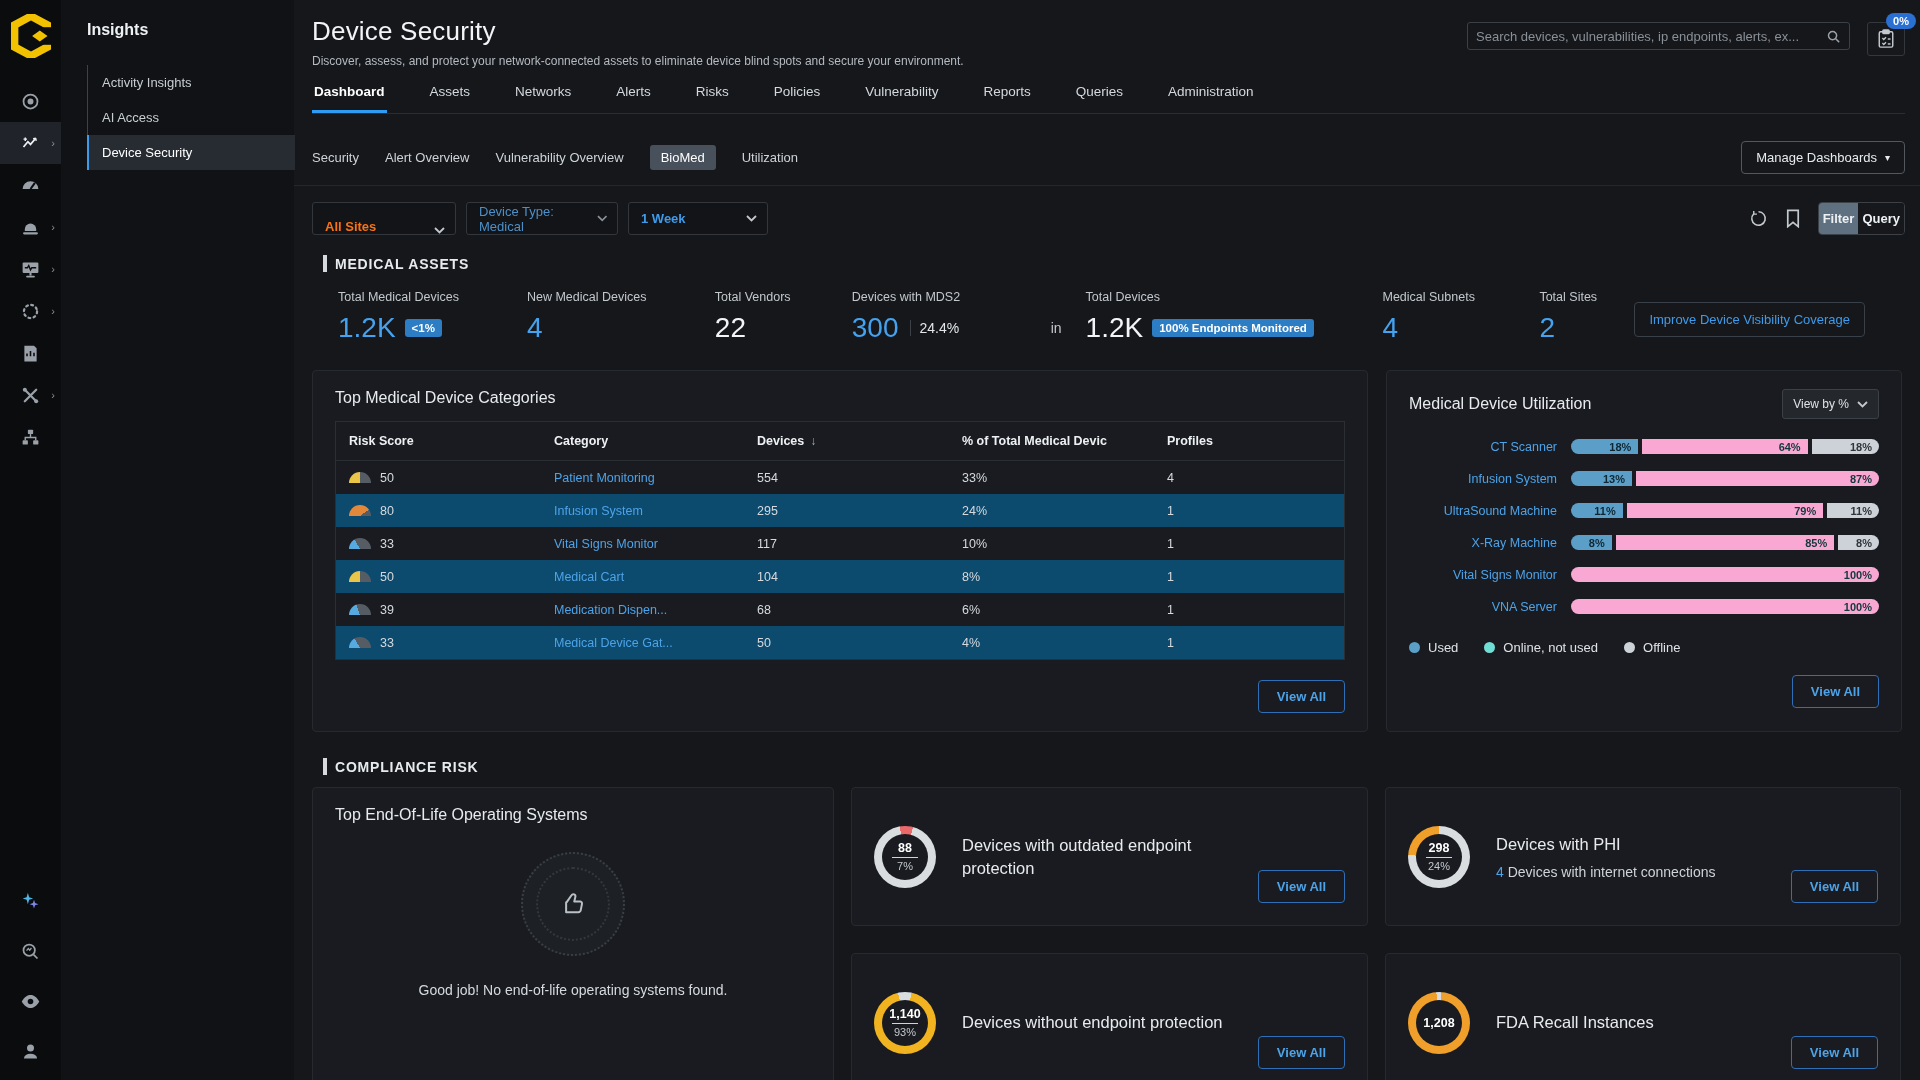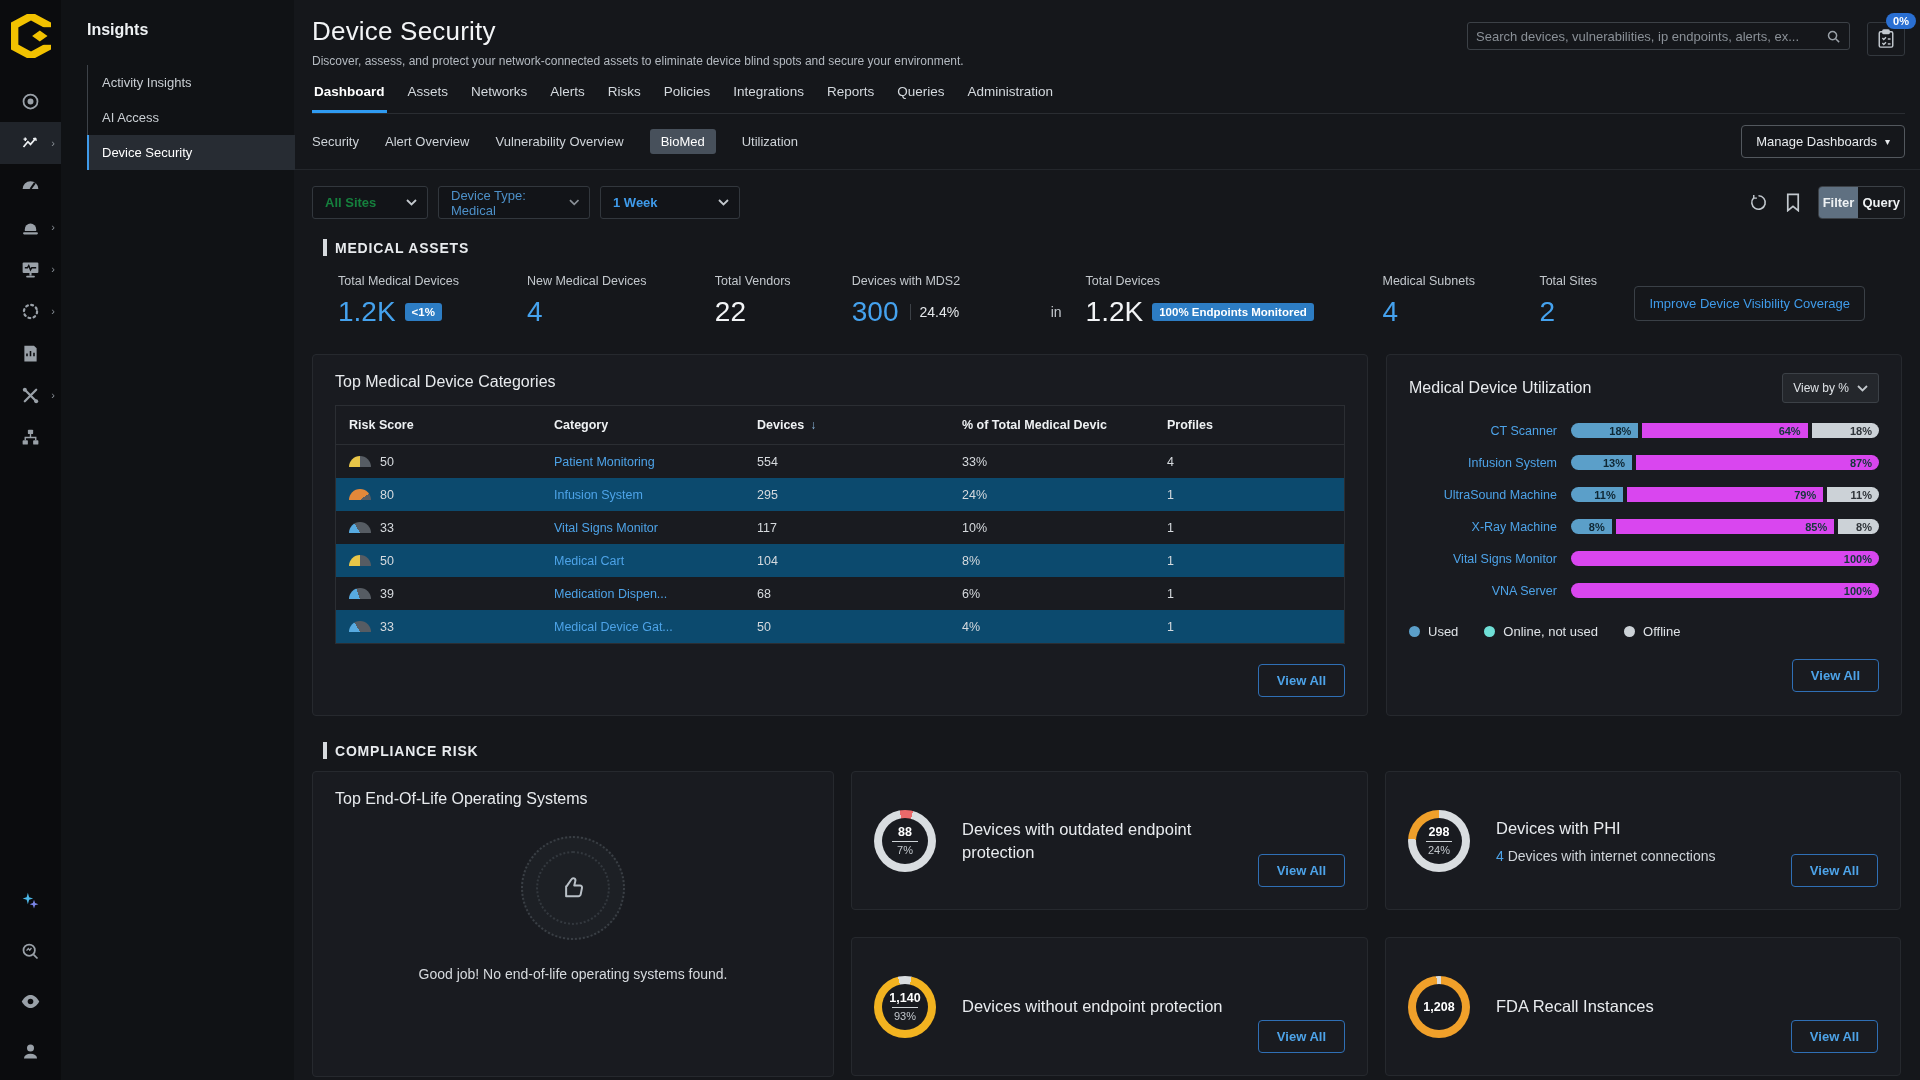--- a/index.html
+++ b/index.html
@@ -37,38 +37,38 @@
     display:flex; align-items:center; padding:0 8px; background:transparent; }
   .search-box input { flex:1; background:transparent; border:none; outline:none;
     color:#cfd4d9; font-size:13px; font-family:"Liberation Sans",sans-serif; }
   .search-box input::placeholder { color:#8a9097; }
   .tool-btn { position:relative; width:38px; height:34px; border:1px solid #33383e; border-radius:3px;
     display:flex; align-items:center; justify-content:center; cursor:pointer; background:#16181c; }
   .pct-badge { position:absolute; top:-10px; right:-12px; background:#2a6fd2; color:#fff;
     font-size:11px; font-weight:700; padding:2px 7px; border-radius:9px; }
 
   
-  .tabs { display:flex; gap:19px; margin:16px 15px 0 18px; border-bottom:1px solid #2a2d32; }
+  .tabs { display:flex; gap:41px; margin:16px 15px 16px 18px; border-bottom:1px solid #2a2d32; }
   .tab { font-size:13.5px; color:#d4d9de; padding:0 2px 11px; cursor:pointer; border-bottom:3px solid transparent; }
   .tab.active { color:#ffffff; font-weight:700; border-bottom-color:#2f9bf2; }
 
   
   .subtab-row { display:flex; align-items:center; padding:11px 15px 11px 18px; border-bottom:1px solid #24272c; }
   .subtabs { display:flex; align-items:center; gap:26px; }
   .subtab { font-size:13px; color:#ced3d8; cursor:pointer; padding:5px 0; }
   .subtab.active { background:#47505b; color:#fff; padding:5px 11px; border-radius:3px; }
   .manage-btn { margin-left:auto; border:1px solid #53585e; border-radius:4px; background:transparent;
     color:#e8ebee; font-size:13px; padding:8px 14px; cursor:pointer; display:flex; align-items:center; gap:8px; }
 
   
   .toolbar { display:flex; align-items:center; padding:16px 15px 0 18px; }
   .dd { height:33px; background:#121418; border:1px solid #32373d; border-radius:3px;
     display:flex; align-items:center; justify-content:space-between; padding:0 10px 0 12px;
     font-size:13px; cursor:pointer; margin-right:10px; }
-  .dd-sites { width:116px; color:#15803d; font-weight:700; }
+  .dd-sites { width:144px; color:#f97316; font-weight:700;align-items:flex-end; }
   .dd-type  { width:152px; color:#4d90c8; }
   .dd-time  { width:140px; color:#3f9bea; font-weight:700; }
   .toolbar-right { margin-left:auto; display:flex; align-items:center; gap:17px; }
   .icon-btn { background:none; border:none; cursor:pointer; display:flex; }
   .seg { display:flex; border-radius:4px; overflow:hidden; border:1px solid #3c4147; }
   .seg-btn { font-size:13px; font-weight:700; padding:8px 4px; cursor:pointer; border:none; color:#eef1f3; }
   .seg-filter { background:#5f7081; }
   .seg-query { background:#16181c; }
 
   
@@ -117,21 +117,21 @@
   .viewby { background:#24272c; border:1px solid #3c4147; border-radius:3px; color:#dfe3e7;
     font-size:12px; padding:7px 10px; cursor:pointer; display:flex; align-items:center; gap:8px; }
   .util-rows { margin-top:20px; display:flex; flex-direction:column; gap:17px; }
   .util-row { display:flex; align-items:center; }
   .util-label { width:148px; text-align:right; margin-right:14px; font-size:12.5px; color:#4da3e8;
     white-space:nowrap; cursor:pointer; }
   .util-track { flex:1; height:15px; border-radius:8px; overflow:hidden; display:flex; gap:4px; }
   .seg-bar { display:flex; align-items:center; justify-content:flex-end; padding-right:7px;
     font-size:11px; font-weight:700; min-width:0; }
   .seg-used { background:#5b9fc9; color:#0f2733; }
-  .seg-online { background:#d946ef; color:#14383a; }
+  .seg-online { background:#f9a8d4; color:#14383a; }
   .seg-offline { background:#ccd2d7; color:#30353a; }
   .util-legend { display:flex; align-items:center; gap:26px; margin-top:26px; }
   .legend-item { display:flex; align-items:center; gap:8px; font-size:13px; color:#dfe3e7;justify-content:flex-end; }
   .legend-dot { width:11px; height:11px; border-radius:50%; }
 
   
   .compliance-grid { display:grid; grid-template-columns:522px 517px 516px; column-gap:17px; row-gap:27px;
     padding:0 15px 0 18px; grid-template-rows:139px 139px; }
   .eol-card { grid-row:1 / span 2; height:306px; display:flex; flex-direction:column; }
   .eol-icon { margin:28px auto 0; width:104px; height:104px; border-radius:50%;
@@ -294,21 +294,21 @@
     </div>
   </div>
 
   <div class="tabs">
       <div class="tab active">Dashboard</div>
       <div class="tab">Assets</div>
       <div class="tab">Networks</div>
       <div class="tab">Alerts</div>
       <div class="tab">Risks</div>
       <div class="tab">Policies</div>
-      <div class="tab">Integrations</div>
+      <div class="tab">Vulnerability</div>
       <div class="tab">Reports</div>
       <div class="tab">Queries</div>
       <div class="tab">Administration</div>
     </div>
 
   <div class="subtab-row">
     <div class="subtabs">
         <div class="subtab">Security</div>
         <div class="subtab">Alert Overview</div>
         <div class="subtab">Vulnerability Overview</div>

